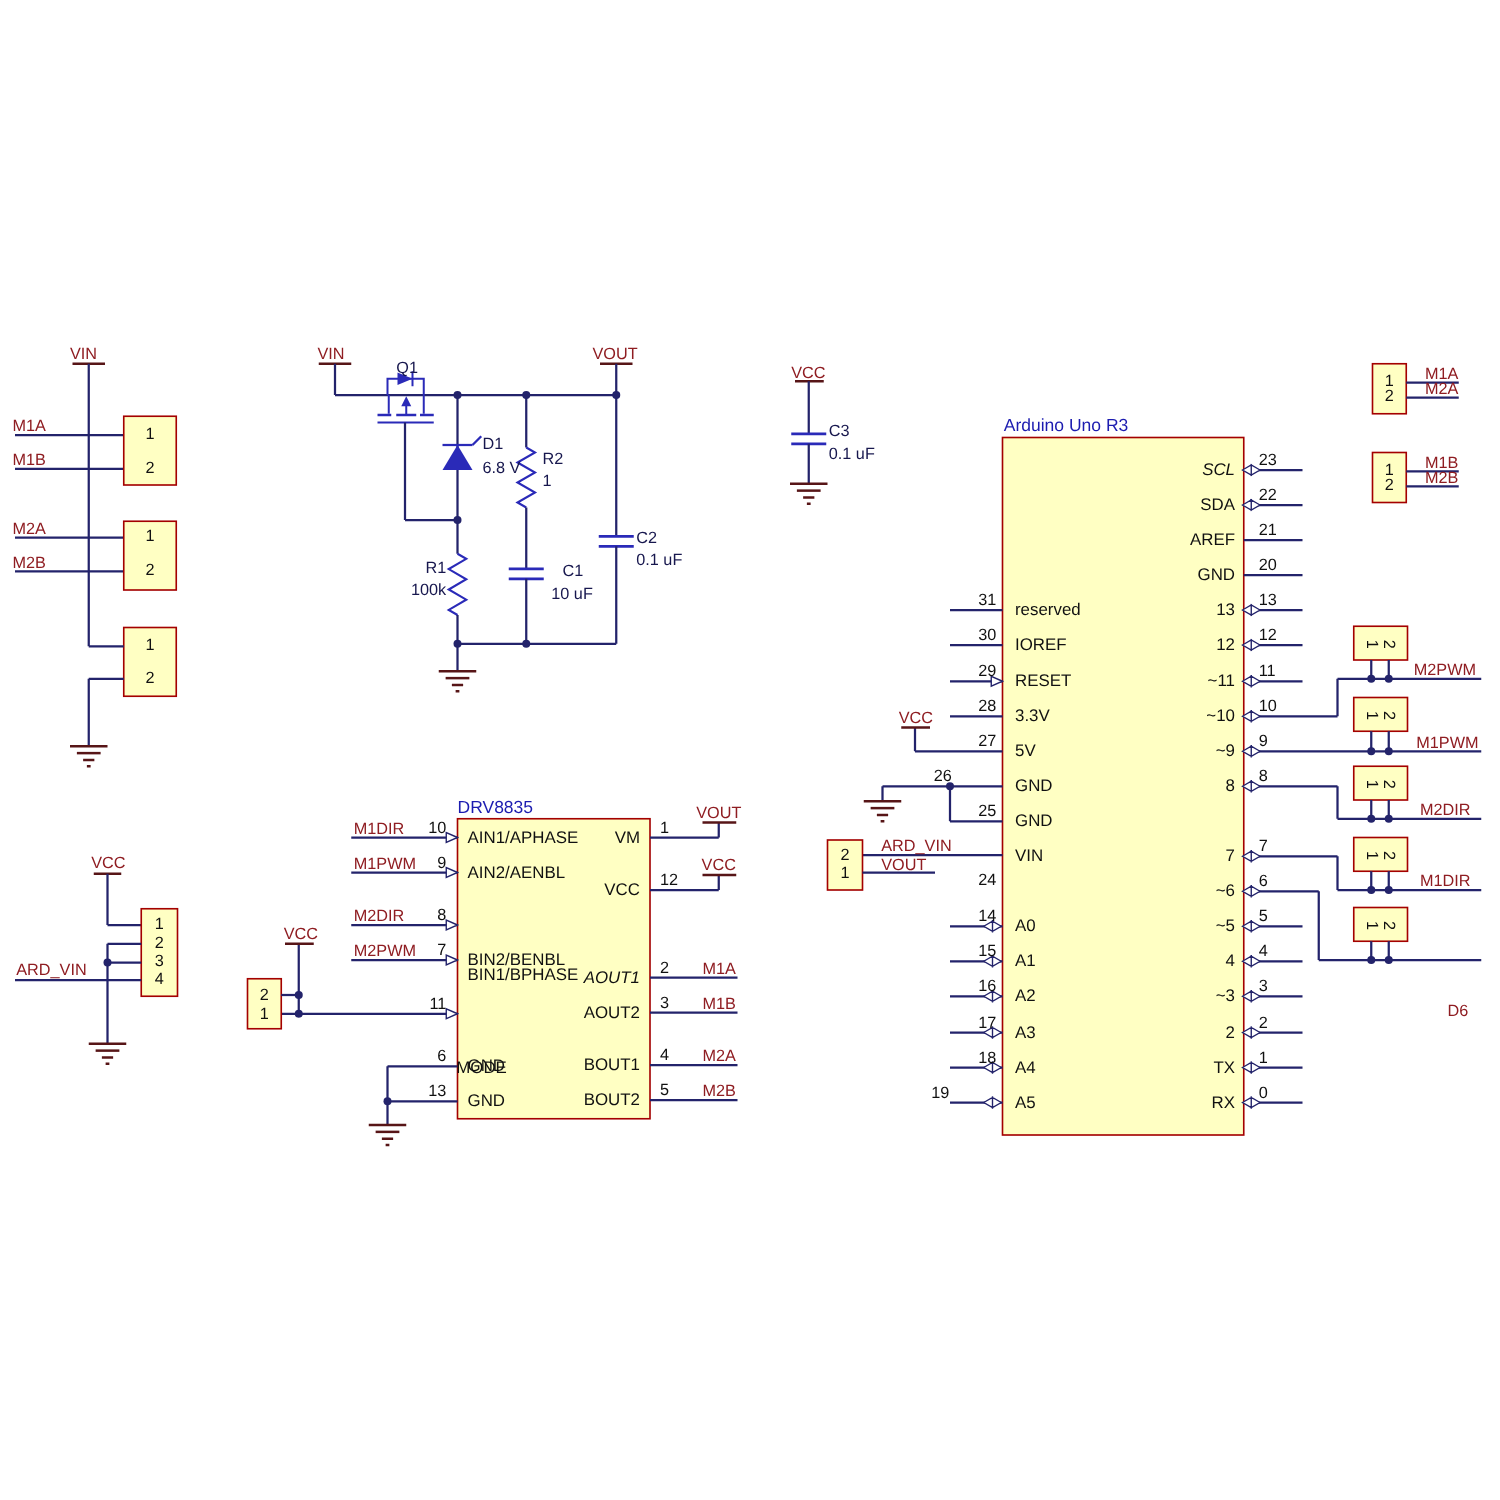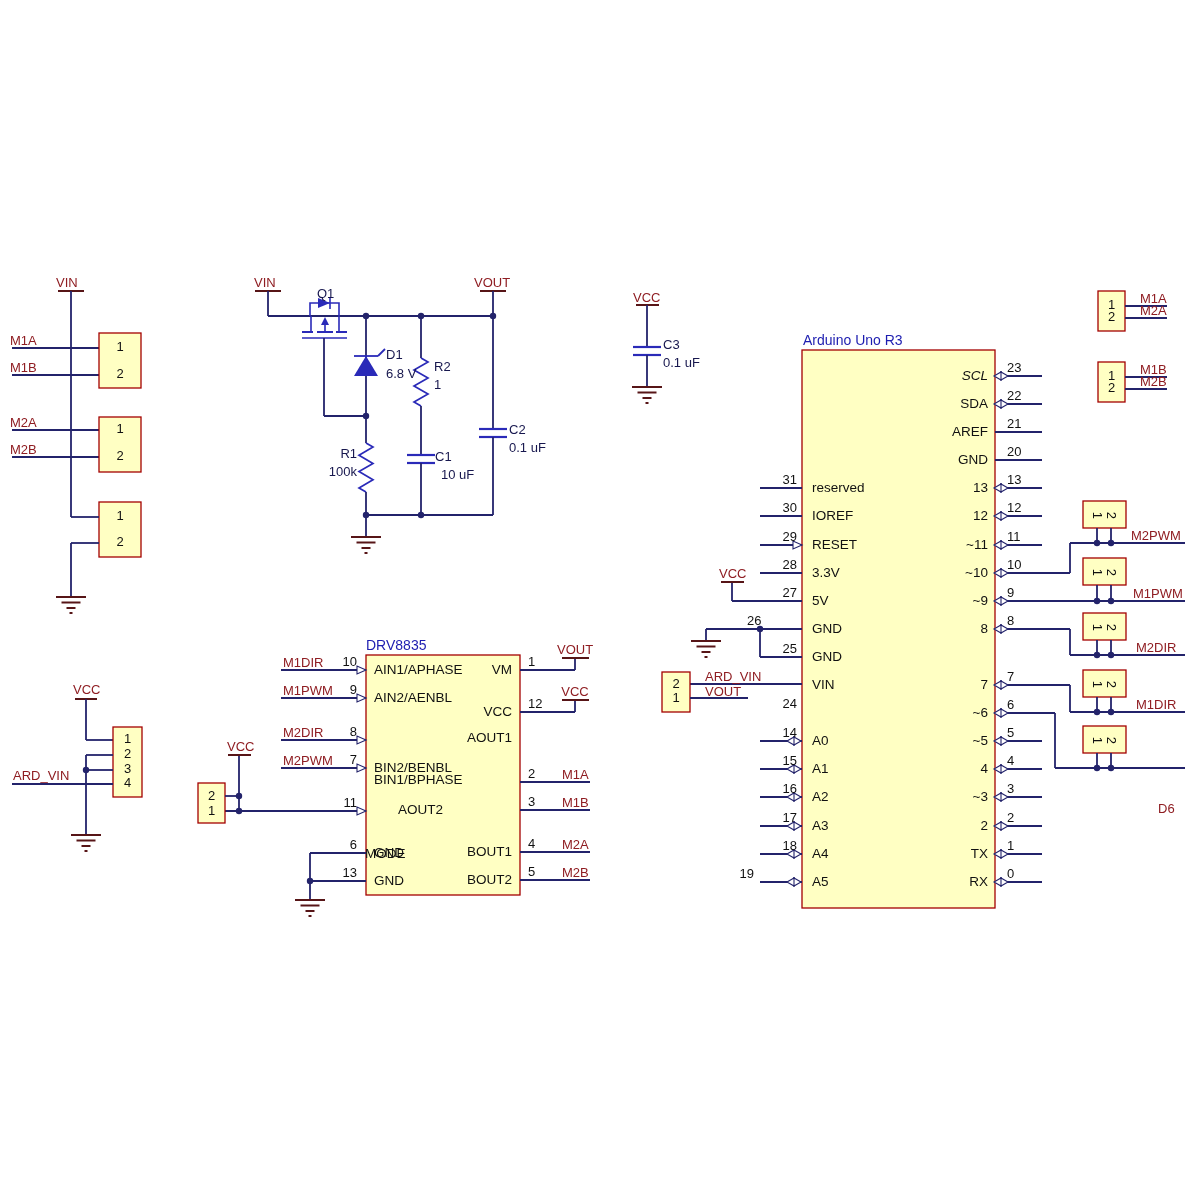--- a/index.html
+++ b/index.html
@@ -265,21 +265,21 @@
     <div class="t digit ca" style="left: 100px; top: 535px; width: 40px; text-align: center;">2</div>
     <div class="t pwr" style="left: 254px; top: 276px;">VIN</div>
     <div class="t pwr" style="left: 474px; top: 276px;">VOUT</div>
     <div class="t cmp" style="left: 317px; top: 287px;">Q1</div>
     <div class="t cmp" style="left: 386px; top: 348px;">D1</div>
     <div class="t cmp" style="left: 386px; top: 367px;">6.8 V</div>
     <div class="t cmp ra" style="left: 307px; top: 447px; width: 50px; text-align: right;">R1</div>
     <div class="t cmp ra" style="left: 307px; top: 465px; width: 50px; text-align: right;">100k</div>
     <div class="t cmp" style="left: 434px; top: 360px;">R2</div>
     <div class="t cmp" style="left: 434px; top: 378px;">1</div>
-    <div class="t cmp" style="left: 435px; top: 450px;">C1</div>
+    <div class="t cmp" style="left: 450px; top: 450px;">C1</div>
     <div class="t cmp" style="left: 441px; top: 468px;">10 uF</div>
     <div class="t cmp" style="left: 509px; top: 423px;">C2</div>
     <div class="t cmp" style="left: 509px; top: 441px;">0.1 uF</div>
     <div class="t pwr" style="left: 633px; top: 291px;">VCC</div>
     <div class="t cmp" style="left: 663px; top: 338px;">C3</div>
     <div class="t cmp" style="left: 663px; top: 356px;">0.1 uF</div>
     <div class="t pin" style="left: 374px; top: 662px;">AIN1/APHASE</div>
     <div class="t num ra" style="left: 307px; top: 655px; width: 50px; text-align: right;">10</div>
     <div class="t net" style="left: 283px; top: 656px;">M1DIR</div>
     <div class="t pin" style="left: 374px; top: 690px;">AIN2/AENBL</div>
@@ -299,24 +299,24 @@
     <div class="t num ra" style="left: 307px; top: 866px; width: 50px; text-align: right;">13</div>
     <div class="t digit ca" style="left: 199px; top: 789px; width: 25px; text-align: center;">2</div>
     <div class="t digit ca" style="left: 199px; top: 804px; width: 25px; text-align: center;">1</div>
     <div class="t pwr" style="left: 227px; top: 740px;">VCC</div>
     <div class="t pin ra" style="left: 398px; top: 662px; width: 114px; text-align: right;">VM</div>
     <div class="t num" style="left: 528px; top: 655px;">1</div>
     <div class="t pwr ca" style="left: 557px; top: 643px; width: 36px; text-align: center;">VOUT</div>
     <div class="t pin ra" style="left: 398px; top: 704px; width: 114px; text-align: right;">VCC</div>
     <div class="t num" style="left: 528px; top: 697px;">12</div>
     <div class="t pwr ca" style="left: 557px; top: 685px; width: 36px; text-align: center;">VCC</div>
-    <div class="t pin ra" style="left: 398px; top: 730px; width: 114px; ">AOUT1</div>
+    <div class="t pin ra" style="left: 398px; top: 774px; width: 114px;  font-style: italic;">AOUT1</div>
     <div class="t num" style="left: 528px; top: 767px;">2</div>
     <div class="t net" style="left: 562px; top: 768px;">M1A</div>
-    <div class="t pin ra" style="left: 398px; top: 802px; width: 114px; text-align: left;">AOUT2</div>
+    <div class="t pin ra" style="left: 398px; top: 802px; width: 114px; text-align: right;">AOUT2</div>
     <div class="t num" style="left: 528px; top: 795px;">3</div>
     <div class="t net" style="left: 562px; top: 796px;">M1B</div>
     <div class="t pin ra" style="left: 398px; top: 844px; width: 114px; text-align: right;">BOUT1</div>
     <div class="t num" style="left: 528px; top: 837px;">4</div>
     <div class="t net" style="left: 562px; top: 838px;">M2A</div>
     <div class="t pin ra" style="left: 398px; top: 872px; width: 114px; text-align: right;">BOUT2</div>
     <div class="t num" style="left: 528px; top: 865px;">5</div>
     <div class="t net" style="left: 562px; top: 866px;">M2B</div>
     <div class="t pin" style="left: 812px; top: 480px;">reserved</div>
     <div class="t num ra" style="left: 747px; top: 473px; width: 50px; text-align: right;">31</div>
@@ -339,21 +339,21 @@
     <div class="t num ra" style="left: 747px; top: 726px; width: 50px; text-align: right;">14</div>
     <div class="t pin" style="left: 812px; top: 761px;">A1</div>
     <div class="t num ra" style="left: 747px; top: 754px; width: 50px; text-align: right;">15</div>
     <div class="t pin" style="left: 812px; top: 789px;">A2</div>
     <div class="t num ra" style="left: 747px; top: 782px; width: 50px; text-align: right;">16</div>
     <div class="t pin" style="left: 812px; top: 818px;">A3</div>
     <div class="t num ra" style="left: 747px; top: 811px; width: 50px; text-align: right;">17</div>
     <div class="t pin" style="left: 812px; top: 846px;">A4</div>
     <div class="t num ra" style="left: 747px; top: 839px; width: 50px; text-align: right;">18</div>
     <div class="t pin" style="left: 812px; top: 874px;">A5</div>
-    <div class="t num ra" style="left: 704px; top: 867px; width: 50px; text-align: right;">19</div>
+    <div class="t num ra" style="left: 745px; top: 867px; width: 50px; text-align: left;">19</div>
     <div class="t digit ca" style="left: 663px; top: 677px; width: 26px; text-align: center;">2</div>
     <div class="t digit ca" style="left: 663px; top: 691px; width: 26px; text-align: center;">1</div>
     <div class="t net" style="left: 705px; top: 670px;">ARD_VIN</div>
     <div class="t net" style="left: 705px; top: 685px;">VOUT</div>
     <div class="t pin ra" style="left: 880px; top: 368px; width: 108px; text-align: right; font-style: italic;">SCL</div>
     <div class="t num" style="left: 1007px; top: 361px;">23</div>
     <div class="t pin ra" style="left: 880px; top: 396px; width: 108px; text-align: right;">SDA</div>
     <div class="t num" style="left: 1007px; top: 389px;">22</div>
     <div class="t pin ra" style="left: 880px; top: 424px; width: 108px; text-align: right;">AREF</div>
     <div class="t num" style="left: 1007px; top: 417px;">21</div>

